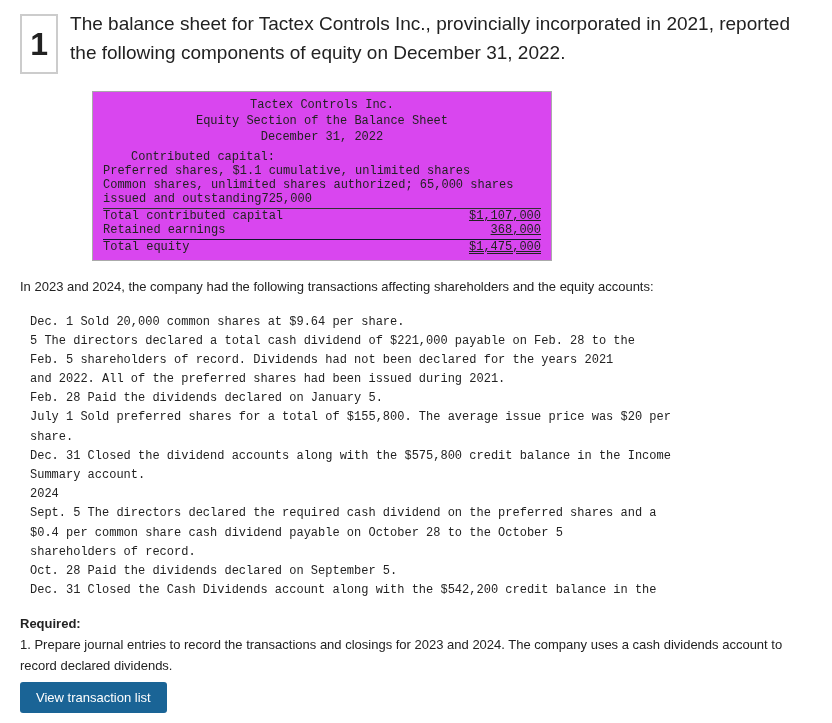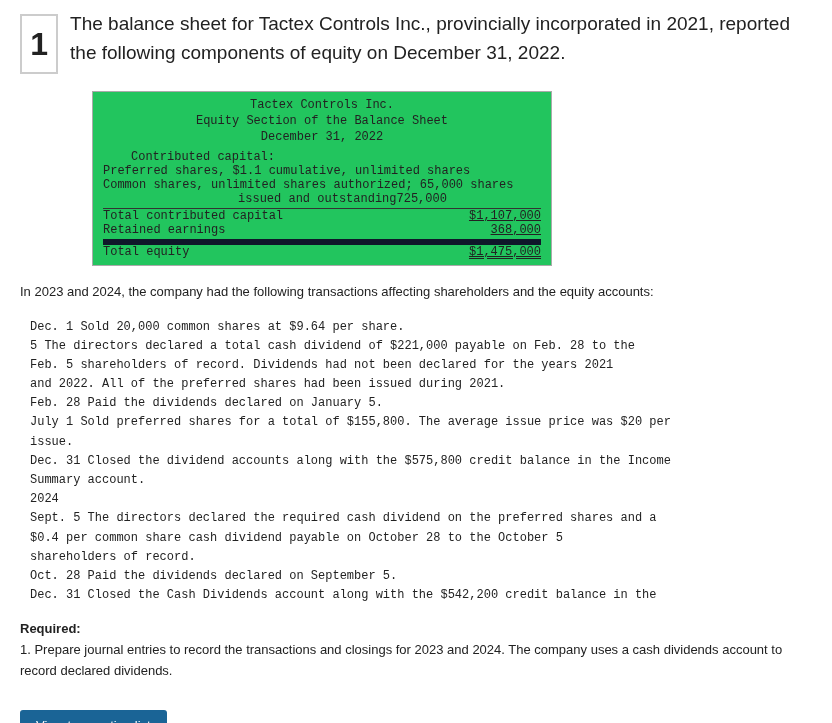--- a/index.html
+++ b/index.html
@@ -32,21 +32,21 @@
       line-height: 1.5;
       font-size: 19px;
     }
 
     .balance-sheet-container {
       margin-left: 72px;
       border: 1px solid #aaa;
       padding: 6px 10px;
       font-family: 'Courier New', monospace;
       font-size: 12px;
-      background: #22c55e;
+      background: #d946ef;
       margin-bottom: 16px;
       width: 460px;
     }
 
     .bs-title {
       text-align: center;
       margin-bottom: 2px;
     }
 
     .transactions-text {
@@ -58,21 +58,21 @@
 
     .transactions-block {
       font-family: 'Courier New', monospace;
       font-size: 12px;
       line-height: 1.6;
       margin-bottom: 14px;
       padding-left: 10px;
     }
 
     .required-section {
-      margin-bottom: 28px;
+      margin-bottom: 5px;
       line-height: 1.6;
     }
 
     .required-section strong {
       font-weight: bold;
     }
 
     .btn-view {
       background: #1a6496;
       color: white;
@@ -106,50 +106,50 @@
     <span></span>
   </div>
   <div style="display:flex; justify-content:space-between;text-align:center;">
     <span>  Preferred shares, $1.1 cumulative, unlimited shares</span>
     <span></span>
   </div>
   <div style="display:flex; justify-content:space-between;">
     <span>  Common shares, unlimited shares authorized; 65,000 shares</span>
     <span></span>
   </div>
-  <div style="display:flex; justify-content:center;margin-left:41px;">
+  <div style="display:flex; justify-content:flex-start;">
     <span>      issued and outstanding</span>
     <span>725,000</span>
   </div>
   <div style="display:flex; justify-content:space-between; border-top:1px solid #333; margin-top:2px;">
     <span>Total contributed capital</span>
     <span style="text-decoration:underline;">$1,107,000</span>
   </div>
   <div style="display:flex; justify-content:space-between;">
     <span>Retained earnings</span>
     <span style="text-decoration:underline;">368,000</span>
   </div>
-  <div style="display:flex; justify-content:space-between; border-top:6px solid #0f172a; margin-top:2px;">
+  <div style="display:flex; justify-content:space-between; border-top:1px solid #0f172a; margin-top:2px;">
     <span>Total equity</span>
     <span style="text-decoration:underline double;">$1,475,000</span>
   </div>
 </div>
 
 
 <div class="transactions-text">In 2023 and 2024, the company had the following transactions affecting shareholders and the equity accounts:</div>
 
 
 <div class="transactions-block">
   <div>Dec.   1  Sold 20,000 common shares at $9.64 per share.</div>
   <div>        5  The directors declared a total cash dividend of $221,000 payable on Feb. 28 to the</div>
   <div>           Feb. 5 shareholders of record. Dividends had not been declared for the years 2021</div>
   <div>           and 2022. All of the preferred shares had been issued during 2021.</div>
   <div>Feb.  28  Paid the dividends declared on January 5.</div>
   <div>July    1  Sold preferred shares for a total of $155,800. The average issue price was $20 per</div>
-  <div>           issue.</div>
+  <div>           share.</div>
   <div>Dec.  31  Closed the dividend accounts along with the $575,800 credit balance in the Income</div>
   <div>           Summary account.</div>
   <div>2024</div>
   <div>Sept.  5  The directors declared the required cash dividend on the preferred shares and a</div>
   <div>          $0.4 per common share cash dividend payable on October 28 to the October 5</div>
   <div>          shareholders of record.</div>
   <div>Oct.  28  Paid the dividends declared on September 5.</div>
   <div>Dec.  31  Closed the Cash Dividends account along with the $542,200 credit balance in the</div>
 </div>
 

